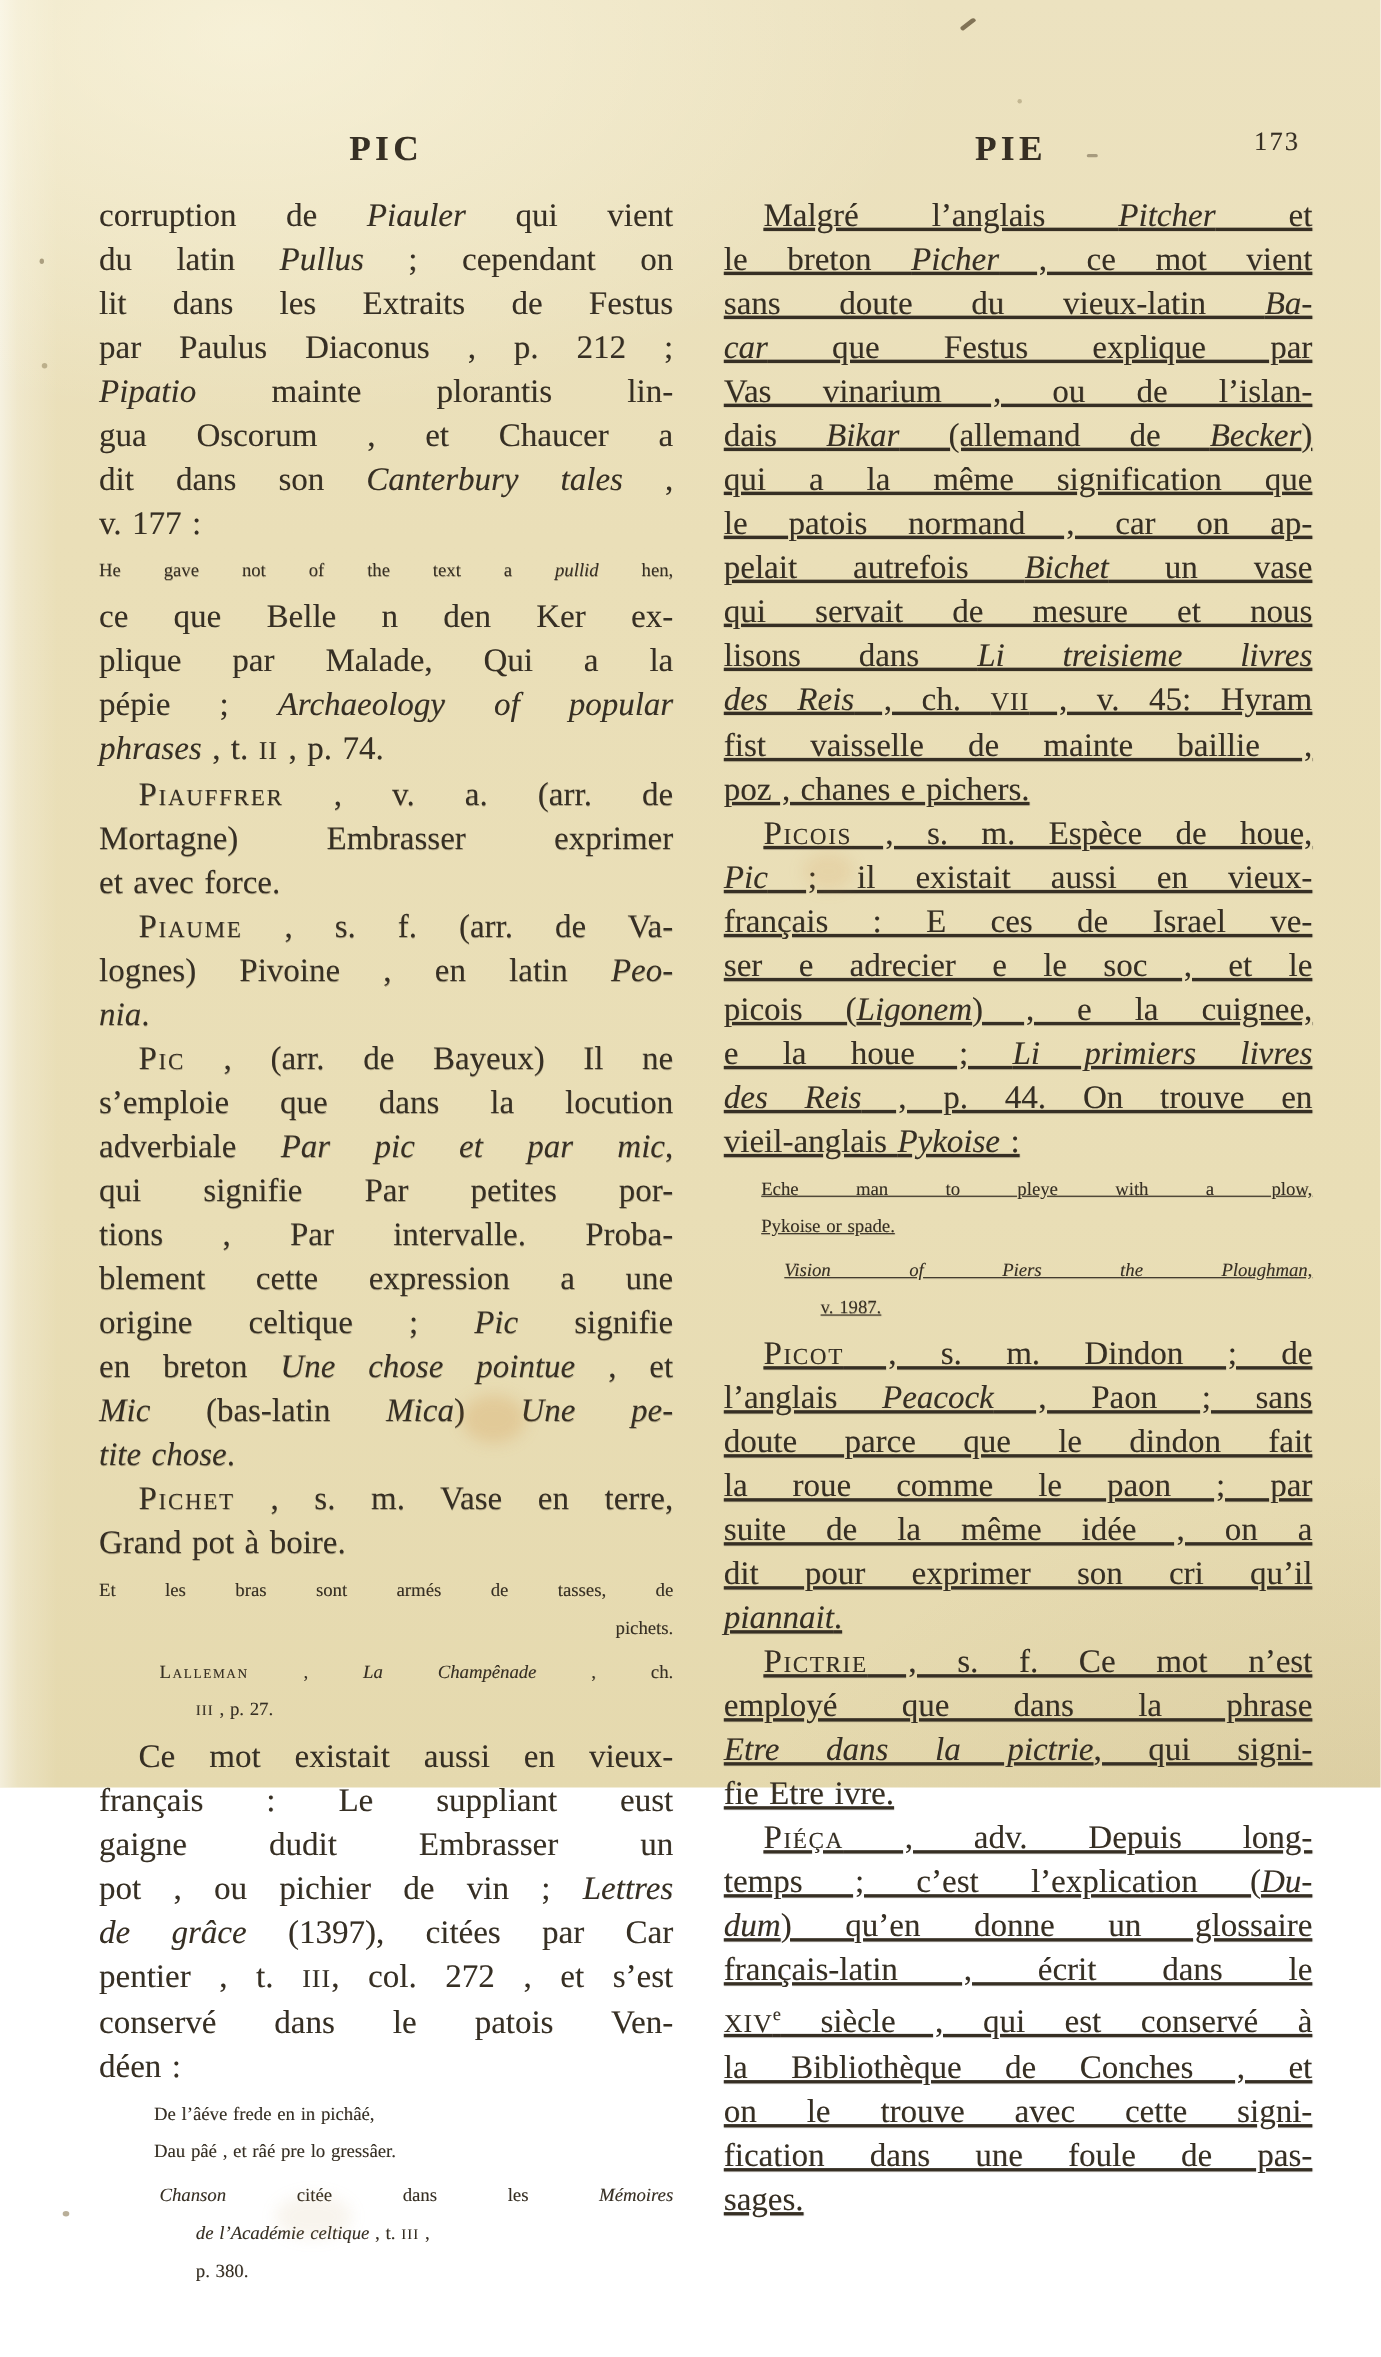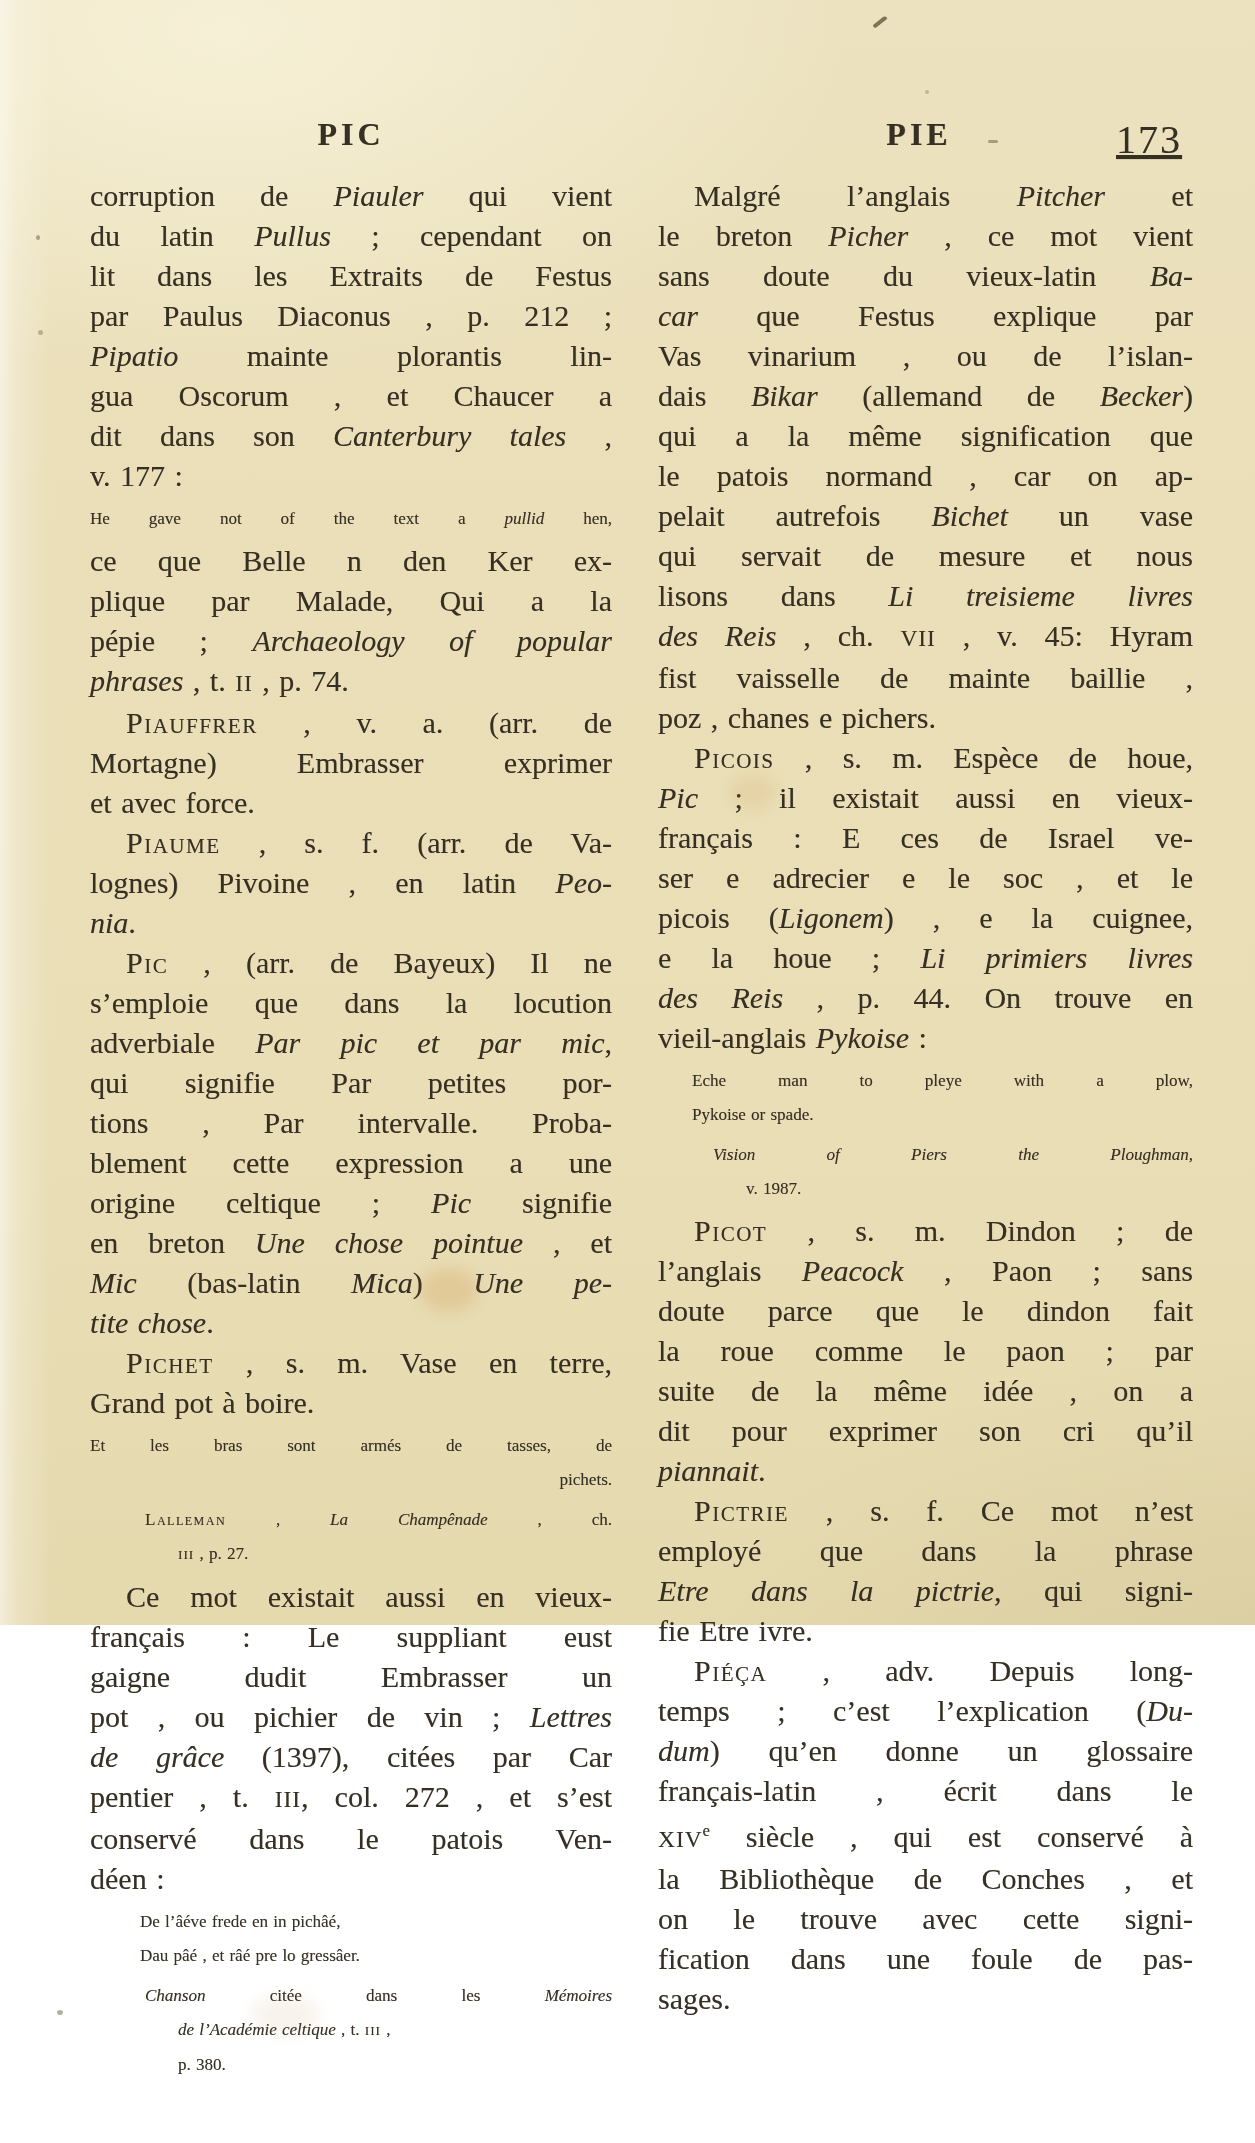--- a/index.html
+++ b/index.html
@@ -21,27 +21,27 @@
 
   
   .running-title {
     position: absolute; top: 116px; font-size: 32px; font-weight: bold;
     letter-spacing: 4px; text-align: center;
   }
   #title-left  { left: 90px;  width: 522px; }
   #title-right { left: 658px; width: 522px; }
   #page-number {
     position: absolute; top: 116px; left: 1020px; width: 162px;
-    font-size: 40px; text-align: right; letter-spacing: 2px; text-decoration: underline;
+    font-size: 24px; text-align: right; letter-spacing: 2px;
   }
 
   
   .col { position: absolute; top: 176px; }
   #col-left  { left: 90px;  width: 522px; }
-  #col-right { left: 658px; width: 535px; }
+  #col-right { left: 658px; width: 535px; text-decoration: underline; }
 
   
   .blk.para  { font-size: 30px; line-height: 40px; word-spacing: 2px; }
   .blk.quote, .blk.cite, .blk.verse { font-size: 17px; line-height: 34px; margin: 6px 0 5px; word-spacing: 1px; }
   .line { text-align: justify; text-align-last: justify; }
   .line.last { text-align-last: left; }
   .line.al-right { text-align: right; text-align-last: right; }
   .line.fi { text-indent: 36px; }
   .cite .line { padding-left: 55px; }
   .cite .line.ind2 { padding-left: 88px; text-align-last: left; }

